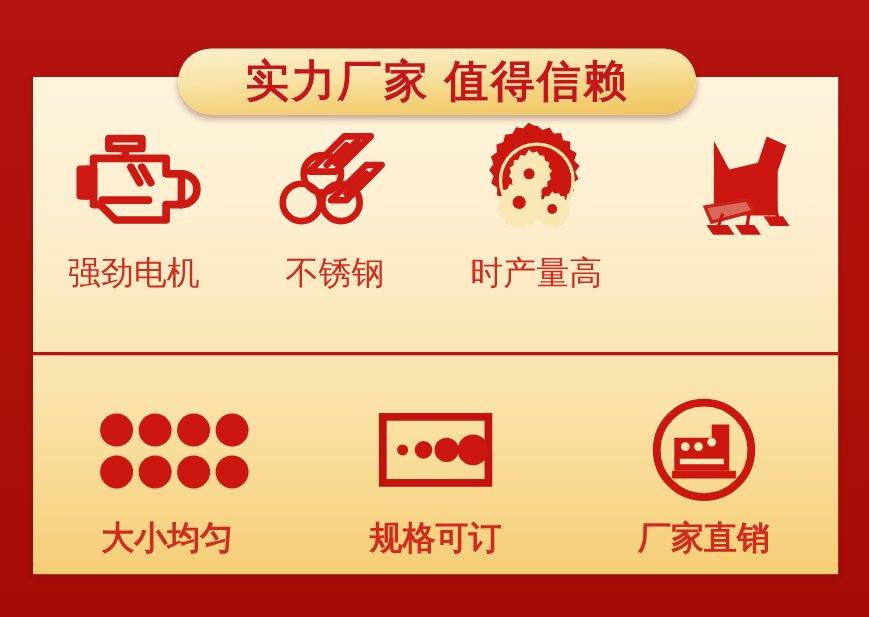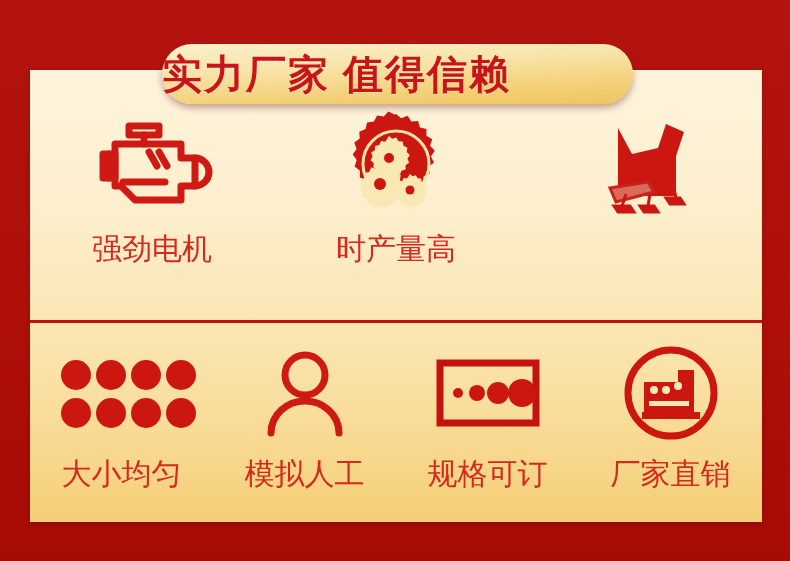--- a/index.html
+++ b/index.html
@@ -21,41 +21,41 @@
   .panel-divider{
     position:absolute;left:0;top:250px;width:100%;height:3px;
     background:#B81410;
   }
   
   .title-pill{
     position:absolute;left:162px;top:44px;width:471px;height:60px;
     border-radius:32px;
     background:linear-gradient(177deg,#FBF0CD 0%,#F8E4A8 38%,#F3D179 72%,#EFC45E 100%);
     box-shadow:0 4px 7px rgba(90,10,5,.35);
-    display:flex;align-items:center;justify-content:flex-start;
+    display:flex;align-items:center;justify-content:center;
   }
   .title-text{
     font-size:40px;font-weight:bold;color:#C8151A;
     letter-spacing:2px;line-height:1;
     white-space:nowrap;
     text-shadow:0 1px 0 rgba(255,255,255,.35);
   }
   
   .row{
     position:absolute;left:0;width:100%;height:250px;
     display:flex;
   }
   .row.top{top:0;}
   .row.bottom{top:253px;height:199px;}
   .cell{
     flex:1;display:flex;flex-direction:column;
     align-items:center;justify-content:flex-start;
   }
   .row.top .cell{padding-top:40px;}
-  .row.bottom .cell{padding-top:22px;}
+  .row.bottom .cell{padding-top:38px;font-weight:bold;}
   .icon-box{
     height:108px;width:150px;
     display:flex;align-items:center;justify-content:center;
   }
   .row.bottom .icon-box{height:96px;}
   .cell-label{
     margin-top:16px;
     font-size:30px;color:#D42A1E;line-height:1;white-space:nowrap;
   }
   .row.bottom .cell-label{margin-top:18px;}
@@ -84,20 +84,36 @@
               <path d="M102 36 a13 13 0 0 1 0 28"></path>
               <path d="M56 30 l8 14"></path>
               <path d="M66 30 l8 14"></path>
               <path d="M30 60 h42"></path>
             </g>
           </svg>
         </div>
         <div class="cell-label">强劲电机</div>
       </div>
 
+      <div class="cell">
+        <div class="icon-box">
+          <svg width="96" height="92" viewBox="0 0 96 92">
+            <g fill="none" stroke="#CE1A12" stroke-width="6" stroke-linejoin="round" stroke-linecap="round">
+              <path d="M24 38 L56 6 L80 6 L48 38 Z"></path>
+              <circle cx="36" cy="40" r="17"></circle>
+              <path d="M44 64 L76 32 L90 32 L58 64 Z"></path>
+              <circle cx="17" cy="66" r="17"></circle>
+              <circle cx="53" cy="66" r="17"></circle>
+              <path d="M58 14 L40 32 M68 10 L48 30"></path>
+              <path d="M76 40 L58 58 M86 36 L66 56"></path>
+            </g>
+          </svg>
+        </div>
+        <div class="cell-label">不锈钢</div>
+      </div>
 
       <div class="cell">
         <div class="icon-box">
           <svg width="100" height="100" viewBox="0 0 100 100">
             <g fill="#CC1711">
               <path d="M50 0 l5.2 4.2 6.4 -2.4 3.7 5.6 6.8 -0.5 1.9 6.6 6.5 1.4 -0.1 6.8 5.8 3.6 -2.1 6.5 4.7 5 -3.9 5.6 3.1 6.1 -5.3 4.3 1.2 6.7 -6.2 2.8 -0.8 6.8 -6.7 1 -2.8 6.2 -6.7 -0.9 -4.5 5.1 -6.2 -2.7 -5.8 3.5 -5.2 -4.3 -6.5 1.6 -3.7 -5.7 -6.8 -0.4 -1.8 -6.6 -6.4 -2.4 0.2 -6.8 -5.4 -4.1 2.1 -6.5 -4 -5.5 3.9 -5.6 -2.3 -6.4 5.4 -4.1 -0.4 -6.8 6.3 -2.6 1.5 -6.6 6.8 -0.9 3.2 -6 6.6 0.9 4.7 -4.9 6.1 3 z"></path>
             </g>
             <circle cx="50" cy="50" r="33" fill="none" stroke="#F8E3A8" stroke-width="3"></circle>
             <g fill="#F9E7B4">
               <path d="M43 22 l3.2 2.8 4.1 -1.3 2.1 3.7 4.3 0.3 0.8 4.3 3.9 1.9 -0.7 4.3 3 3.1 -2.2 3.7 1.6 4 -3.6 2.4 0.1 4.3 -4.2 1.2 -1.5 4.1 -4.3 -0.6 -2.8 3.3 -3.8 -2 -3.9 1.8 -2.6 -3.4 -4.3 -0.4 -0.9 -4.2 -4 -1.7 0.5 -4.3 -3.2 -3 2 -3.8 -1.4 -4.1 3.7 -2.2 0.1 -4.3 4.3 -1 1.7 -4 4.2 0.8 z"></path>
@@ -142,31 +158,20 @@
               <circle cx="15" cy="55" r="15"></circle>
                 <circle cx="50" cy="55" r="15"></circle>
               <circle cx="85" cy="55" r="15"></circle>
                 <circle cx="120" cy="55" r="15"></circle>
             </g>
           </svg>
         </div>
         <div class="cell-label">大小均匀</div>
       </div>
 
-      <div class="cell">
-        <div class="icon-box">
-          <svg width="80" height="84" viewBox="0 0 80 84">
-            <g fill="none" stroke="#CE1A12" stroke-width="7" stroke-linecap="round">
-              <circle cx="40" cy="24" r="20"></circle>
-              <path d="M6 82 a34 32 0 0 1 68 0"></path>
-            </g>
-          </svg>
-        </div>
-        <div class="cell-label">模拟人工</div>
-      </div>
 
       <div class="cell">
         <div class="icon-box">
           <svg width="104" height="68" viewBox="0 0 104 68">
             <rect x="4" y="4" width="96" height="60" fill="none" stroke="#C4120E" stroke-width="7"></rect>
             <g fill="#CC1711">
               <circle cx="22" cy="34" r="5"></circle>
               <circle cx="41" cy="34" r="8"></circle>
               <circle cx="62" cy="34" r="11"></circle>
               <circle cx="86" cy="34" r="14"></circle>

